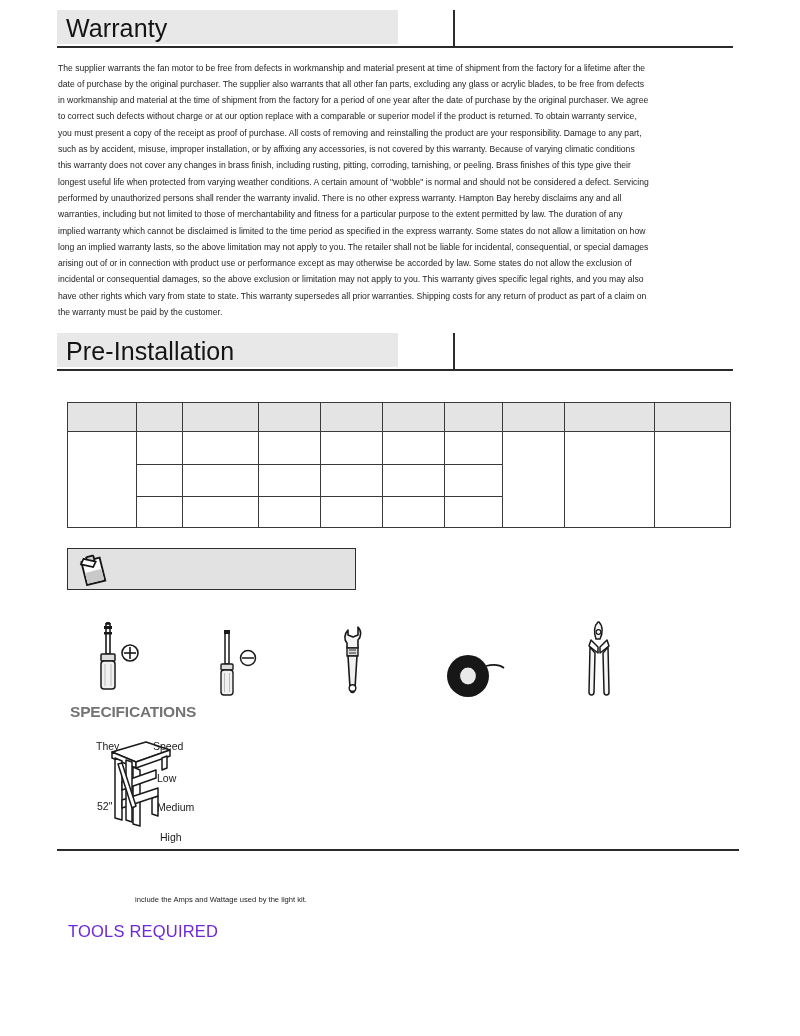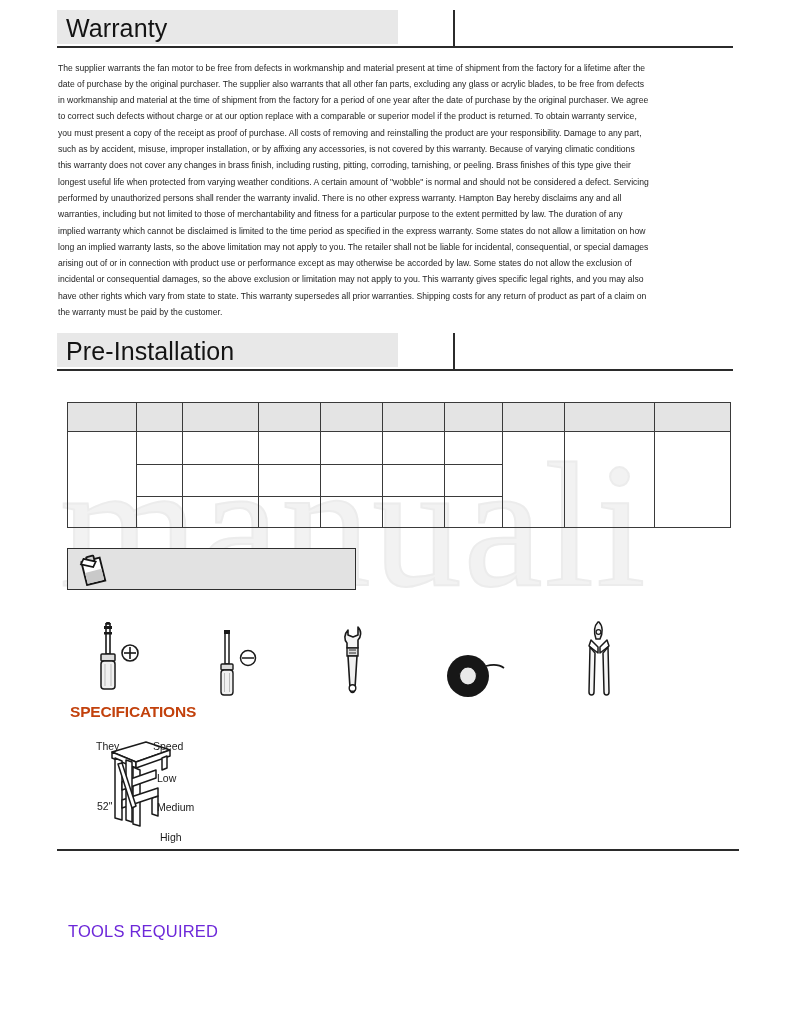--- a/index.html
+++ b/index.html
@@ -156,21 +156,21 @@
   }
 
   
   .spec-title {
     position: absolute;
     left: 70px;
     top: 703px;
     font-size: 15.5px;
     font-weight: bold;
     letter-spacing: -0.2px;
-    color: #c2410c;
+    color: #737373;
     z-index: 3;
   }
 
   .spec-label {
     position: absolute;
     font-size: 10.5px;
     color: #1a1a1a;
     z-index: 4;
     white-space: nowrap;
   }
@@ -206,21 +206,20 @@
     letter-spacing: 0.2px;
     color: #6d28d9;
     z-index: 3;
   }
 </style>
 </head>
 <body>
 
 <div class="page">
 
-  <div class="watermark">manuali</div>
 
   <div class="section-head" style="top:10px;">
     <div class="band"></div>
     <div class="band-title">Warranty</div>
     <div class="tick"></div>
     <div class="rule" style="width:676px;"></div>
   </div>
 
   <p class="para" style="left:58px; top:51px; width:592px;">The supplier warrants the fan motor to be free from defects in workmanship and material present at time of shipment from the factory for a lifetime after the date of purchase by the original purchaser. The supplier also warrants that all other fan parts, excluding any glass or acrylic blades, to be free from defects in workmanship and material at the time of shipment from the factory for a period of one year after the date of purchase by the original purchaser. We agree to correct such defects without charge or at our option replace with a comparable or superior model if the product is returned. To obtain warranty service, you must present a copy of the receipt as proof of purchase. All costs of removing and reinstalling the product are your responsibility. Damage to any part, such as by accident, misuse, improper installation, or by affixing any accessories, is not covered by this warranty. Because of varying climatic conditions this warranty does not cover any changes in brass finish, including rusting, pitting, corroding, tarnishing, or peeling. Brass finishes of this type give their longest useful life when protected from varying weather conditions. A certain amount of "wobble" is normal and should not be considered a defect. Servicing performed by unauthorized persons shall render the warranty invalid. There is no other express warranty. Hampton Bay hereby disclaims any and all warranties, including but not limited to those of merchantability and fitness for a particular purpose to the extent permitted by law. The duration of any implied warranty which cannot be disclaimed is limited to the time period as specified in the express warranty. Some states do not allow a limitation on how long an implied warranty lasts, so the above limitation may not apply to you. The retailer shall not be liable for incidental, consequential, or special damages arising out of or in connection with product use or performance except as may otherwise be accorded by law. Some states do not allow the exclusion of incidental or consequential damages, so the above exclusion or limitation may not apply to you. This warranty gives specific legal rights, and you may also have other rights which vary from state to state. This warranty supersedes all prior warranties. Shipping costs for any return of product as part of a claim on the warranty must be paid by the customer.</p>
 
@@ -331,16 +330,17 @@
 
   <div class="spec-label" style="left:96px;  top:740px;">They</div>
   <div class="spec-label" style="left:153px; top:740px;">Speed</div>
   <div class="spec-label" style="left:157px; top:772px;">Low</div>
   <div class="spec-label" style="left:157px; top:801px;">Medium</div>
   <div class="spec-label" style="left:160px; top:831px;">High</div>
   <div class="spec-label" style="left:97px;  top:800px;">52"</div>
 
   <div class="long-rule" style="left:57px; top:849px; width:682px; height:2px;"></div>
 
+  <div class="note-text" style="left:135px; top:892px; width:260px;">include the Amps and Wattage used by the light kit.</div>
 
   <div class="tools-title">TOOLS REQUIRED</div>
 
 </div>
 
 </body></html>

